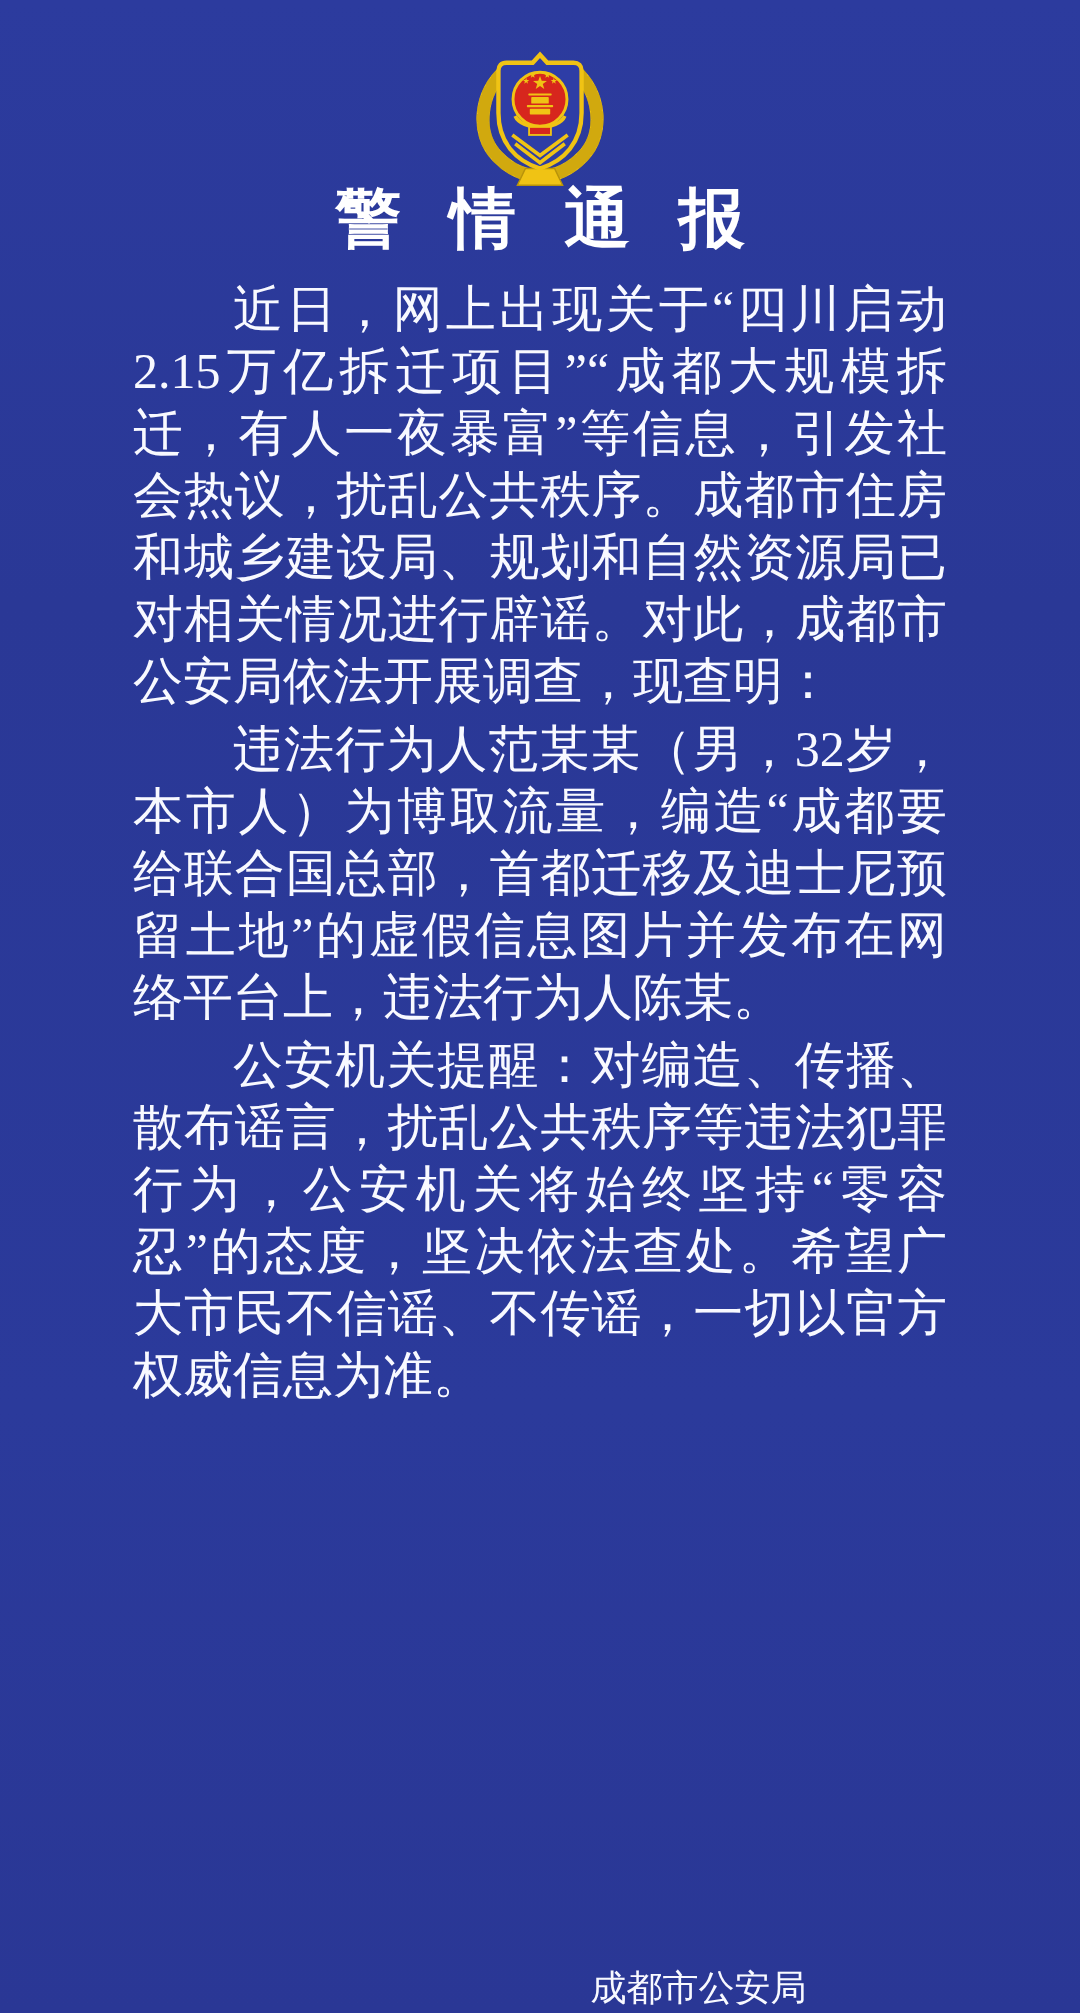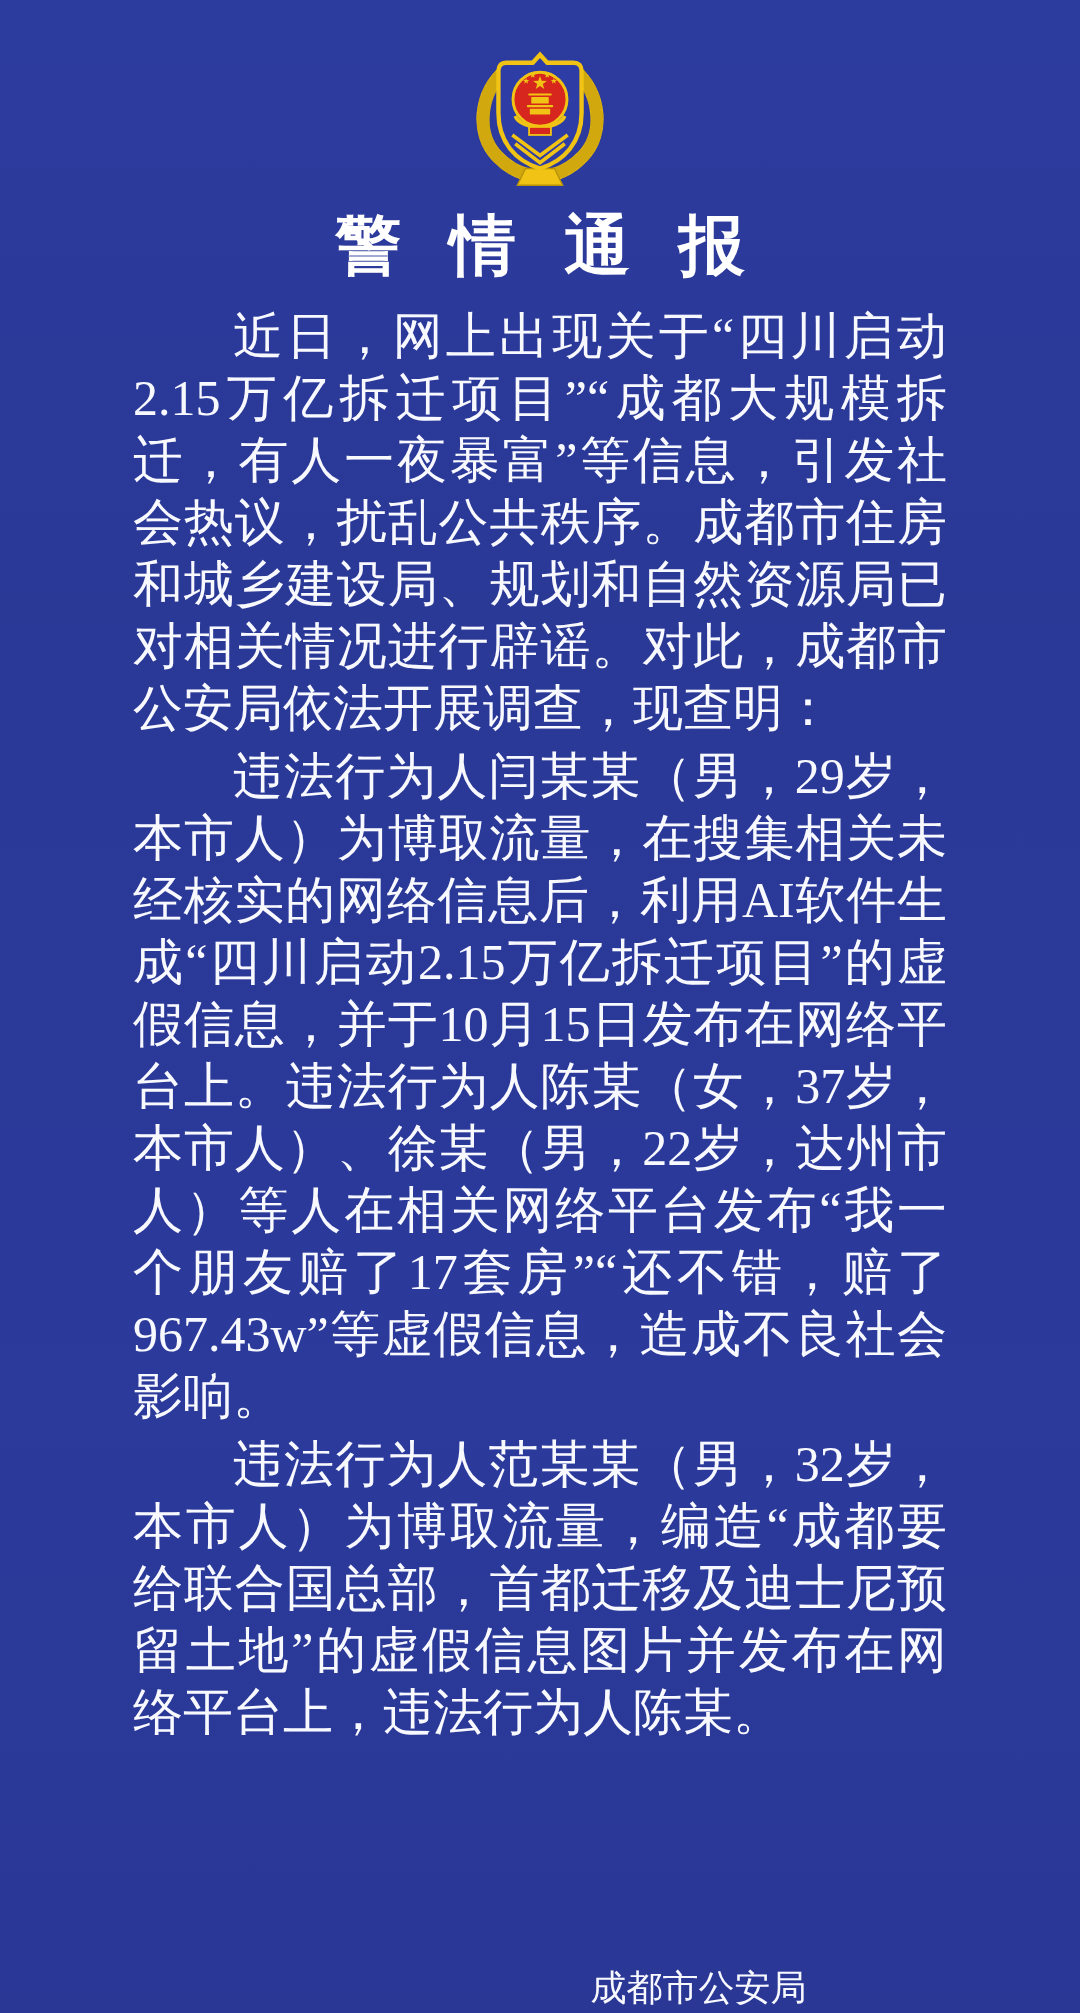--- a/index.html
+++ b/index.html
@@ -12,21 +12,21 @@
     overflow: hidden;
     font-family: "Liberation Serif", "DejaVu Serif", serif;
   }
   .badge {
     width: 148px;
     height: 140px;
     margin: 46px auto 0;
   }
   .badge svg { width: 100%; height: 100%; display: block; }
   .title {
-    margin: 27px 0 0;
+    margin: 0 0 0;
     text-align: center;
     color: #ffffff;
     font-size: 66px;
     font-weight: 700;
     letter-spacing: 16px;
     text-indent: 16px; 
     line-height: 1.0;
   }
   .content {
     width: 814px;
@@ -100,22 +100,22 @@
 
       <path d="M62,122 L100,150 L138,122" fill="none" stroke="#f0c314" stroke-width="5"></path>
       <path d="M66,134 L100,160 L134,134" fill="none" stroke="#f0c314" stroke-width="5"></path>
     </svg>
   </div>
 
   <h1 class="title">警 情 通 报</h1>
 
   <div class="content">
     <p>近日，网上出现关于“四川启动2.15万亿拆迁项目”“成都大规模拆迁，有人一夜暴富”等信息，引发社会热议，扰乱公共秩序。成都市住房和城乡建设局、规划和自然资源局已对相关情况进行辟谣。对此，成都市公安局依法开展调查，现查明：</p>
-    <p>违法行为人闫某某（男，29岁，本市人）为博取流量，在搜集相关未经核实的网络信息后，利用AI软件生成“四川启动2.15万亿拆迁项目”的虚假信息，并于10月15日发布在网络平台上。违法行为人陈某（女，37岁，本市人）、徐某（男，22岁，达州市人）等人在相关网络平台发布“我一个朋友赔了17套房”“还不错，赔了967.43w”等虚假信息，造成不良社会影响。</p>
     <p>违法行为人范某某（男，32岁，本市人）为博取流量，编造“成都要给联合国总部，首都迁移及迪士尼预留土地”的虚假信息图片并发布在网络平台上，违法行为人陈某。</p>
+    <p>公安机关提醒：对编造、传播、散布谣言，扰乱公共秩序等违法犯罪行为，公安机关将始终坚持“零容忍”的态度，坚决依法查处。希望广大市民不信谣、不传谣，一切以官方权威信息为准。</p>
   </div>
 
   <div class="sign">
     <div class="name">成都市公安局</div>
     <div class="date">2024年10月17日</div>
   </div>
 
 </div>
 
 </body></html>

